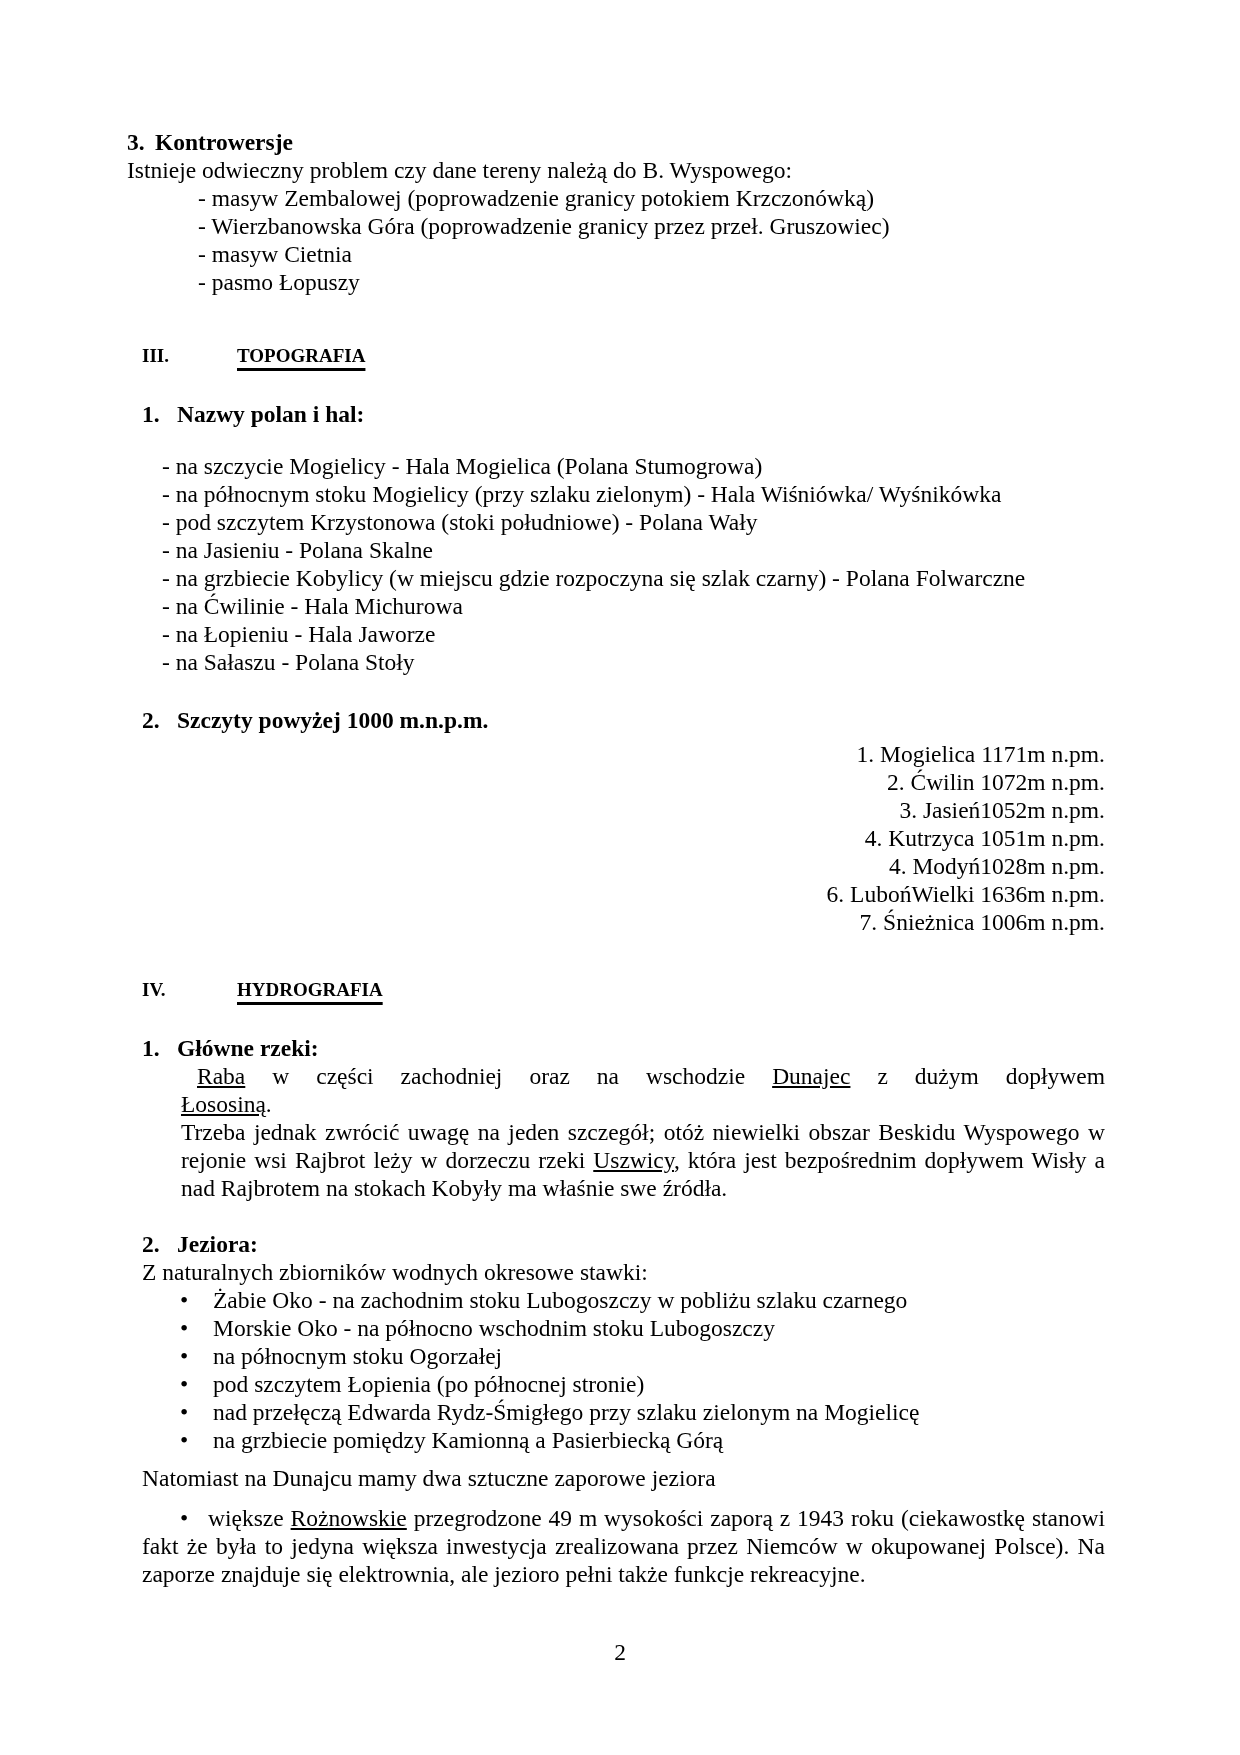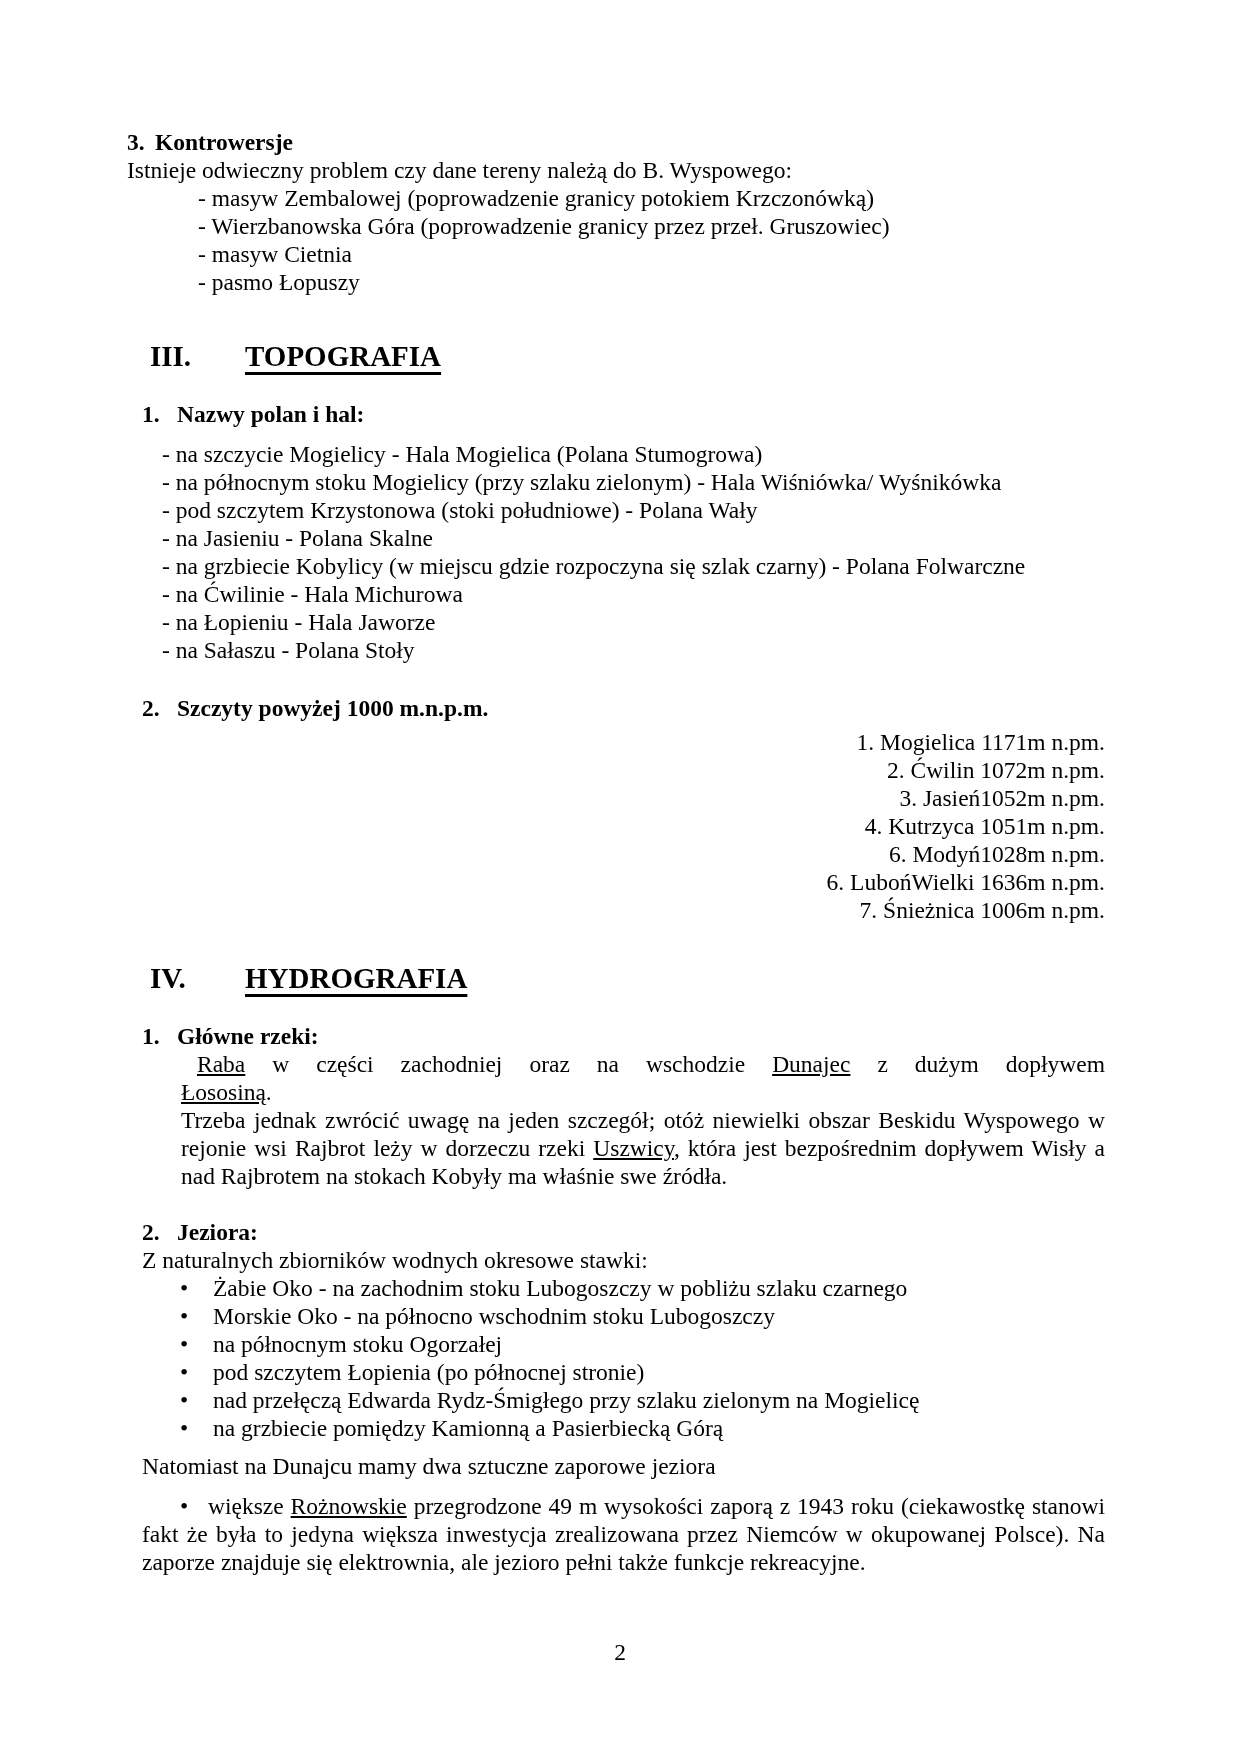--- a/index.html
+++ b/index.html
@@ -19,28 +19,28 @@
   p { margin: 0; }
 
   .subhead { font-weight: bold; }
   .num { display: inline-block; width: 35px; }
 
   
   .kontro { margin-left: -15px; }
   .kontro .num { width: 28px; }
   .ind71 { margin-left: 71px; }
 
-  .heading { font-size: 29px; line-height: 36px; font-weight: bold; margin: 42px 0 26px 8px; }
+  .heading { font-size: 19px; line-height: 36px; font-weight: bold; margin: 42px 0 26px 0; }
   .heading.iv { margin-top: 36px; }
   .hnum { display: inline-block; width: 95px; }
   .htitle { text-decoration: underline; text-decoration-thickness: 3px; text-underline-offset: 6px; }
 
   .ind20 { margin-left: 20px; }
   .ind46 { margin-left: 46px; }
-  .mt8   { margin-top: 12px; }
+  .mt8   { margin-top: 24px; }
   .mt6   { margin-top: 6px; text-align: right; }
   .mt10  { margin-top: 10px; }
   .mt12  { margin-top: 12px; }
   .mt30  { margin-top: 30px; }
   .mt34  { margin-top: 28px; }
 
   .nowrap { white-space: nowrap; }
   .justify { text-align: justify; }
 
   .rivers { text-indent: 16px; margin-left: 39px; }
@@ -92,21 +92,21 @@
       </div>
     </div>
 
     <div>
       <p class="subhead mt30"><span class="num">2.</span><span>Szczyty powyżej 1000 m.n.p.m.</span></p>
       <div class="mt6">
         <p class="ind46 nowrap">1. Mogielica 1171m n.pm.</p>
         <p class="ind46 nowrap">2. Ćwilin 1072m n.pm.</p>
         <p class="ind46 nowrap">3. Jasień1052m n.pm.</p>
         <p class="ind46 nowrap">4. Kutrzyca 1051m n.pm.</p>
-        <p class="ind46 nowrap">6. Modyń1028m n.pm.</p>
+        <p class="ind46 nowrap">4. Modyń1028m n.pm.</p>
         <p class="ind46 nowrap">6. LubońWielki 1636m n.pm.</p>
         <p class="ind46 nowrap">7. Śnieżnica 1006m n.pm.</p>
       </div>
     </div>
 
     <p class="heading iv"><span class="hnum">IV.</span><span class="htitle">HYDROGRAFIA</span></p>
 
     <div>
       <p class="subhead"><span class="num">1.</span><span>Główne rzeki:</span></p>
       <p class="justify rivers"><span class="ws"><span class="u">Raba</span><span> w części zachodniej oraz na wschodzie </span><span class="u">Dunajec</span><span> z dużym dopływem </span><span class="u">Łososiną</span><span>.</span></span><br><span>Trzeba jednak zwrócić uwagę na jeden szczegół; otóż niewielki obszar Beskidu Wyspowego w rejonie wsi Rajbrot leży w dorzeczu rzeki </span><span class="u">Uszwicy</span><span>, która jest bezpośrednim dopływem Wisły a nad Rajbrotem na stokach Kobyły ma właśnie swe źródła.</span></p>

